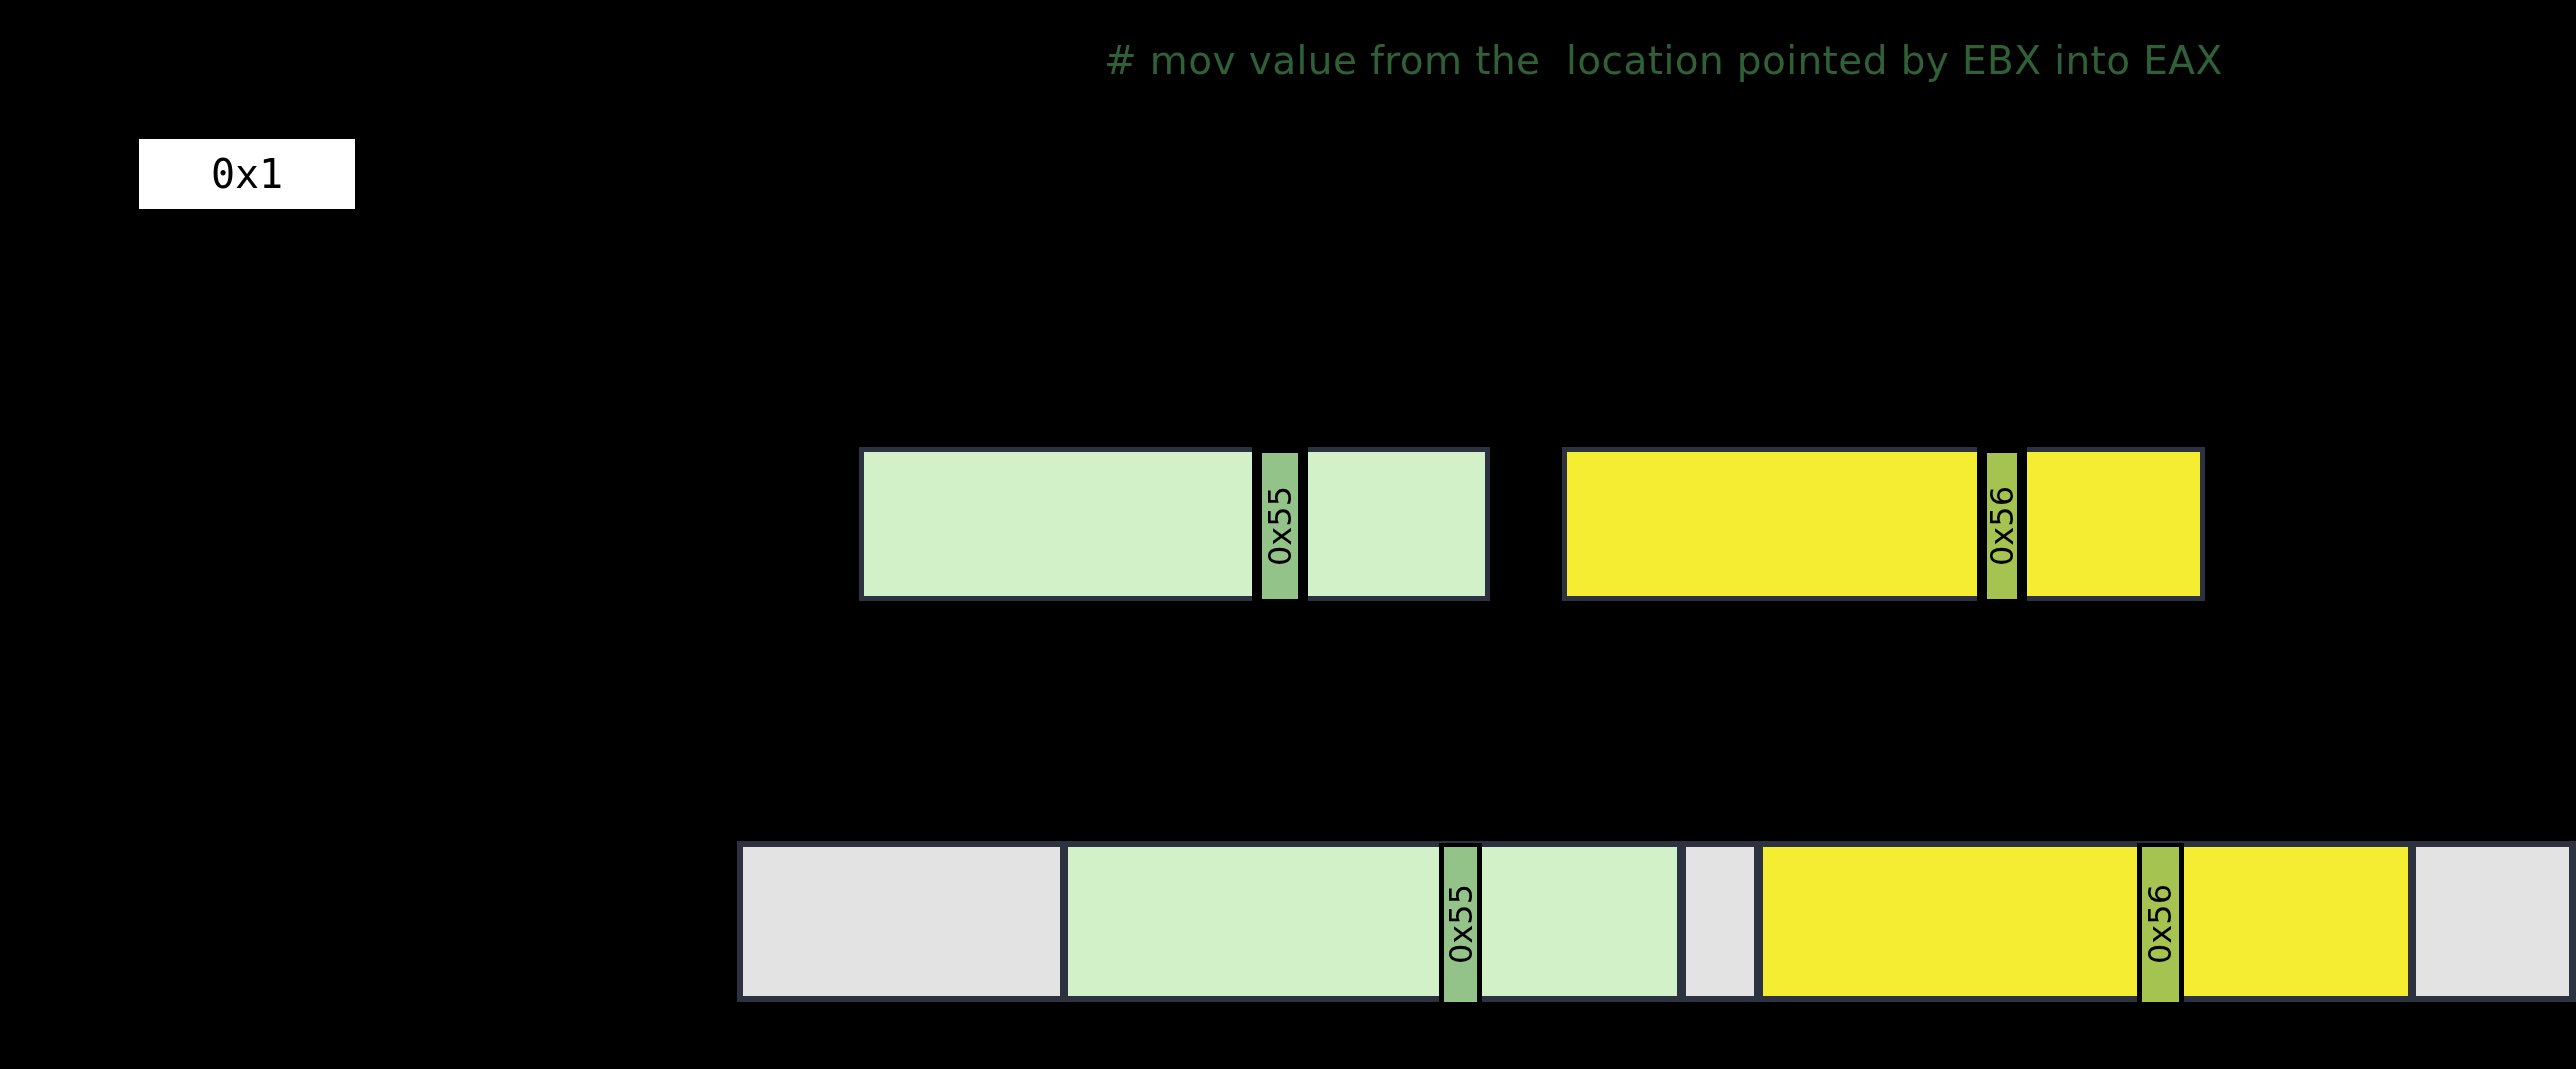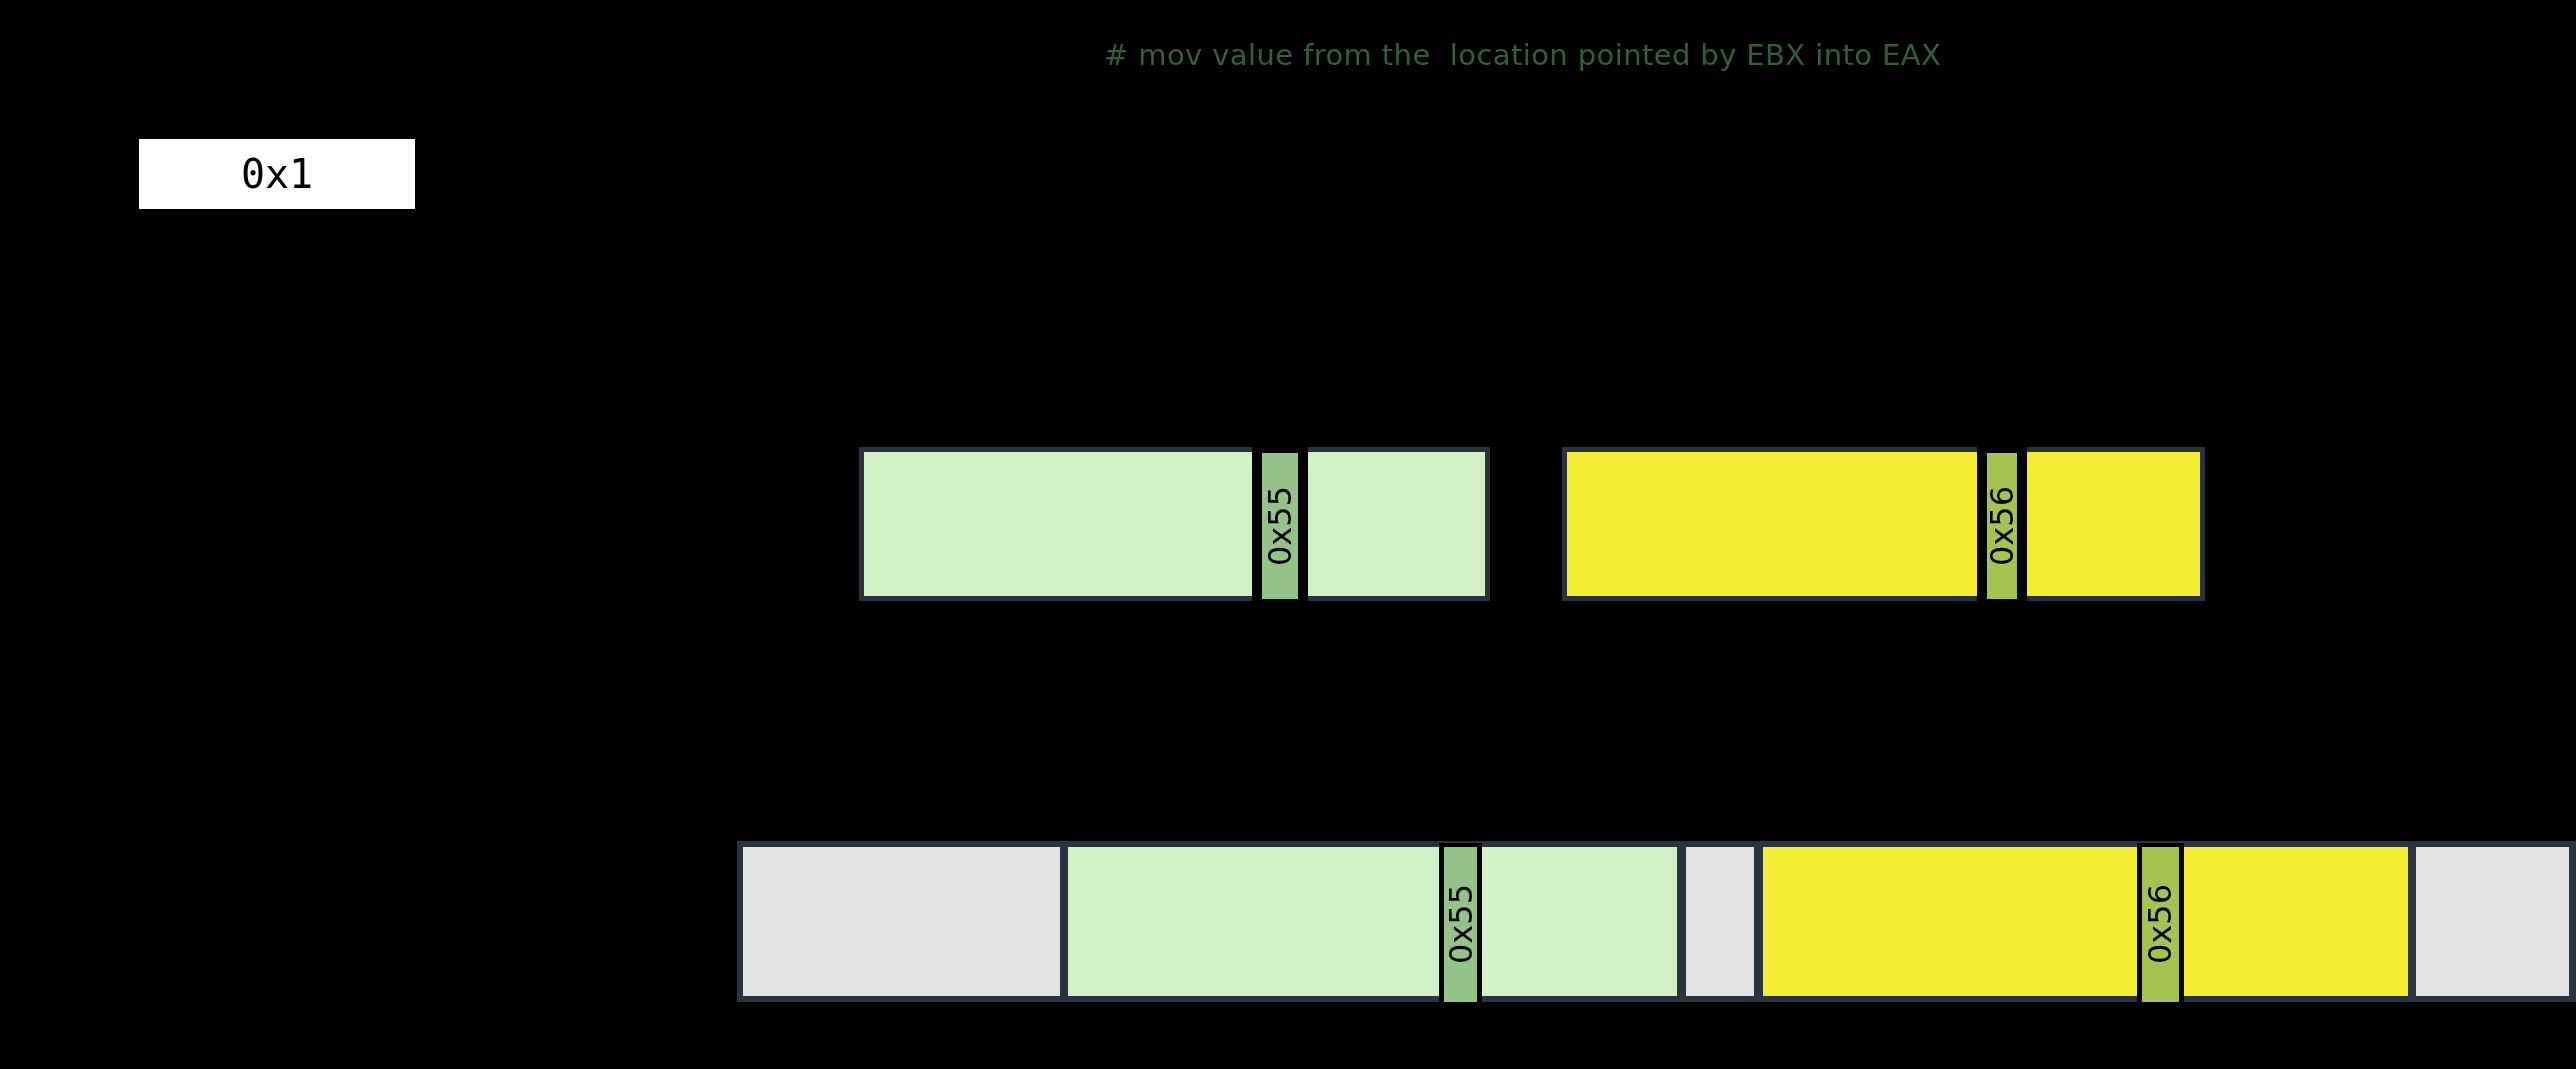--- a/index.html
+++ b/index.html
@@ -14,32 +14,32 @@
     background: #000000;
     overflow: hidden;
     font-family: "DejaVu Sans", sans-serif;
   }
 
   
   .asm-comment {
     position: absolute;
     left: 1104px;
     top: 41px;
-    font-size: 29px;
+    font-size: 39px;
     line-height: 1;
     white-space: pre;          
     letter-spacing: 0.4px;
   }
 
   
   .value-box {
     position: absolute;
     left: 139px;
     top: 139px;
-    width: 276px;
+    width: 216px;
     height: 70px;
     display: flex;
     align-items: center;
     justify-content: center;
     font-family: "DejaVu Sans Mono", monospace;
     font-size: 40px;
     text-align: center;
   }
 
   

